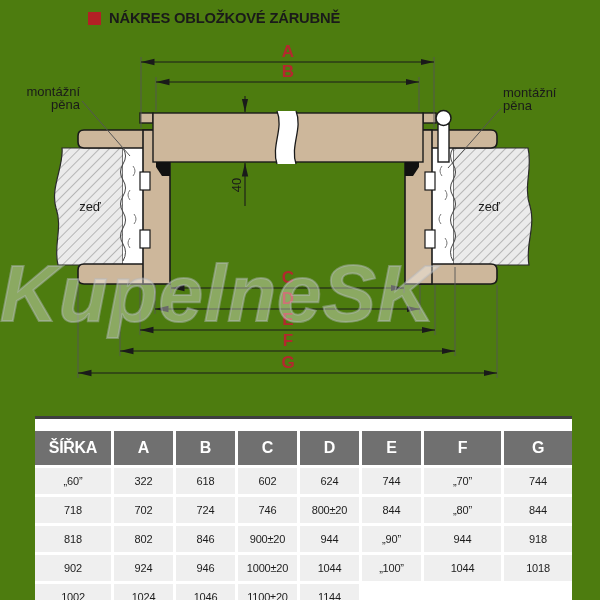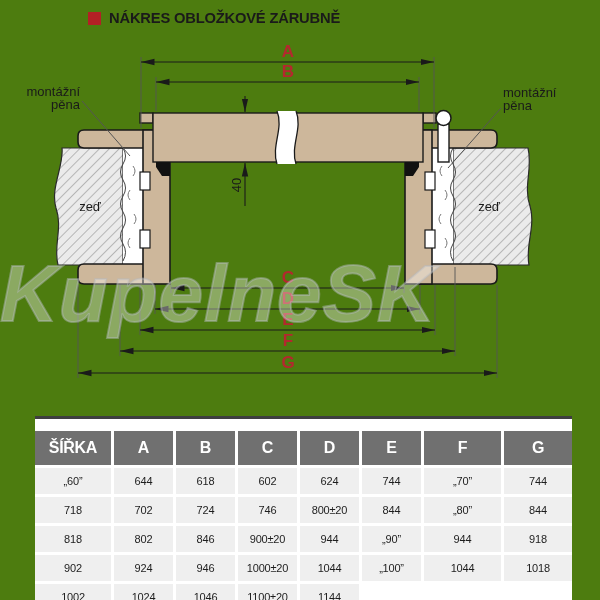--- a/index.html
+++ b/index.html
@@ -152,21 +152,21 @@
     <div class="h">ŠÍŘKA</div>
     <div class="h">A</div>
     <div class="h">B</div>
     <div class="h">C</div>
     <div class="h">D</div>
     <div class="h">E</div>
     <div class="h">F</div>
     <div class="h">G</div>
 
     <div class="c">„60”</div>
-    <div class="c">644</div>
+    <div class="c">322</div>
     <div class="c">618</div>
     <div class="c">602</div>
     <div class="c">624</div>
     <div class="c">744</div>
 
     <div class="c">„70”</div>
     <div class="c">744</div>
     <div class="c">718</div>
     <div class="c">702</div>
     <div class="c">724</div>

